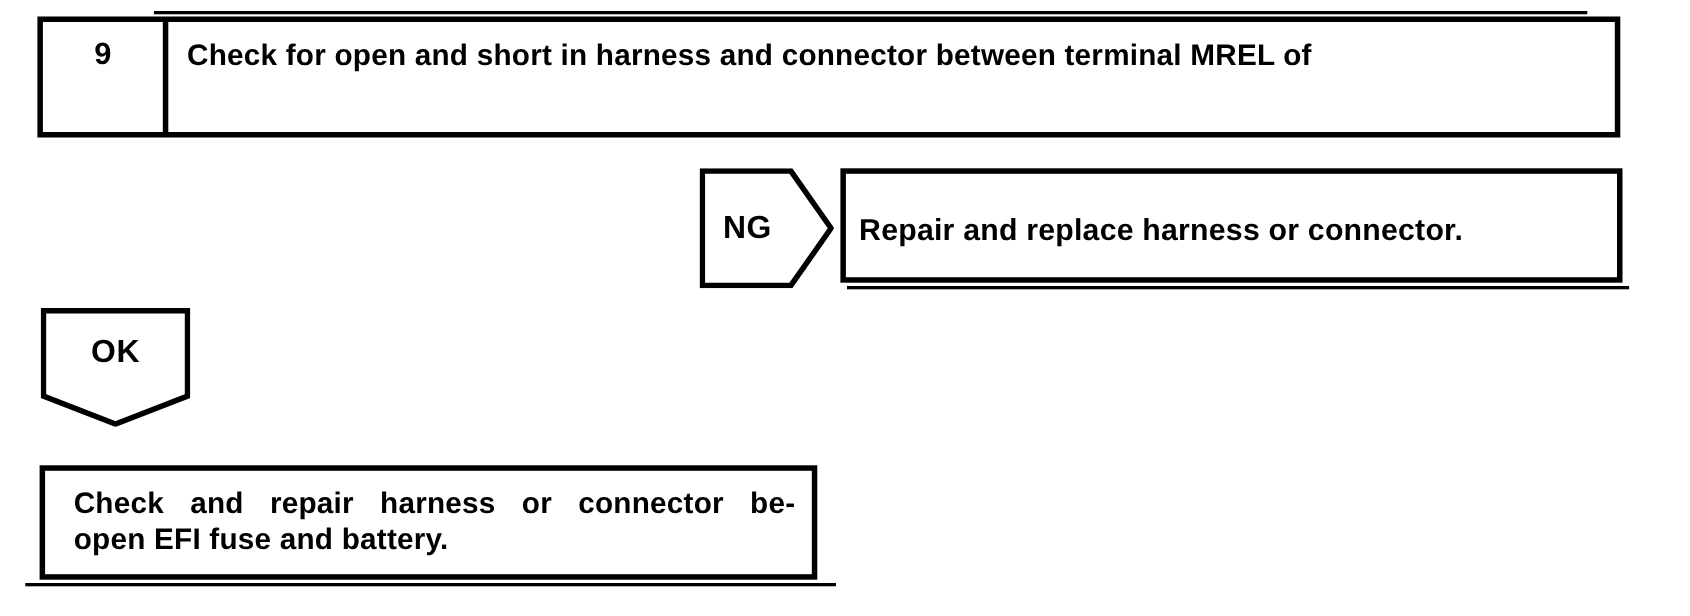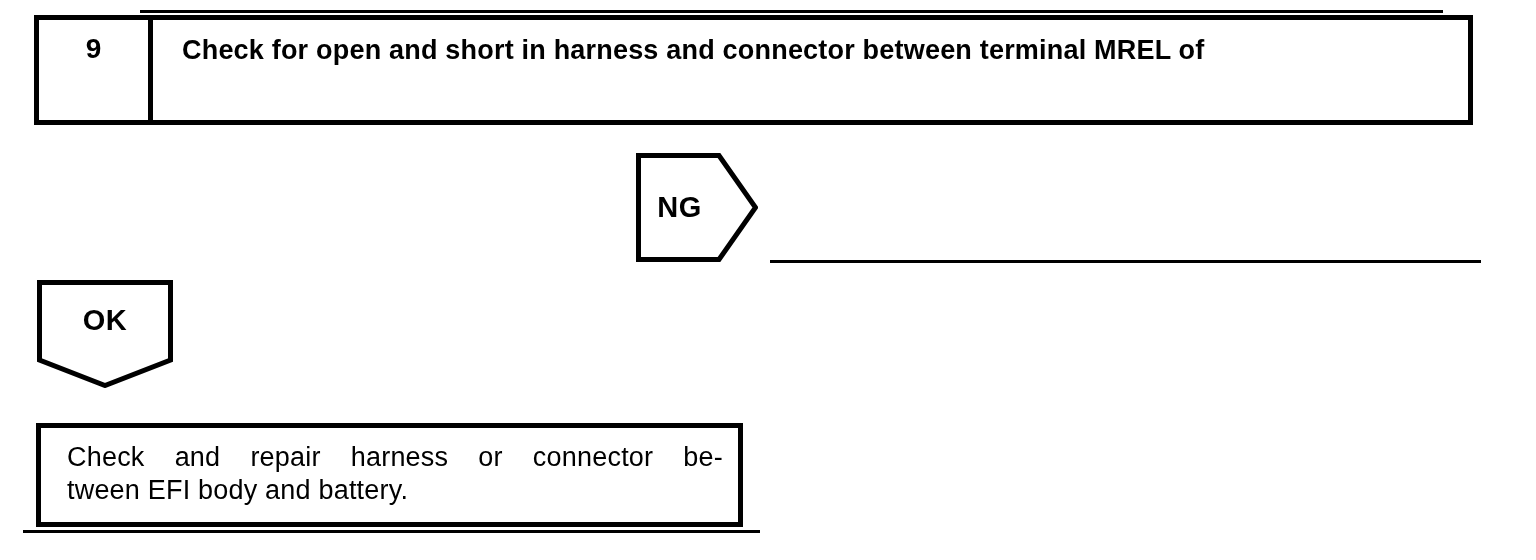--- a/index.html
+++ b/index.html
@@ -38,21 +38,21 @@
     width: 114px;
     border-right: 5px solid #000000;
     display: flex;
     justify-content: center;
     padding-top: 13px;
     font-size: 28px;
     font-weight: bold;
   }
   #step-text-cell {
     flex: 1;
-    padding: 13px 20px 0 29px;
+    padding: 13px 20px 0 17px;
     font-size: 27px;
     line-height: 34px;
     font-weight: bold;
     letter-spacing: 0.2px;
     white-space: nowrap;
   }
   
   #ng-shape {
     position: absolute;
     left: 636px; top: 153px;
@@ -97,21 +97,21 @@
     font-weight: bold;
     letter-spacing: 0.5px;
   }
   
   #ok-result-box {
     left: 36px; top: 423px;
     width: 707px; height: 104px;
     padding: 13px 0 0 26px;
     font-size: 27px;
     line-height: 33px;
-    font-weight: normal;
+    font-weight: bold;
     letter-spacing: 0.2px;
   }
   #ok-result-line1 {
     width: 656px;
     text-align: justify;
     text-align-last: justify;
     white-space: normal;
   }
   #ok-result-line2 {
     width: 656px;
@@ -132,28 +132,31 @@
     <div id="step-text-cell">
       <div>Check for open and short in harness and connector between terminal MREL of</div>
     </div>
   </div>
 
   <svg id="ng-shape" width="122" height="109" viewBox="0 0 122 109">
     <polygon points="2.5,2.5 83,2.5 119.5,54.5 83,106.5 2.5,106.5" fill="#ffffff" stroke="#000000" stroke-width="5" stroke-linejoin="miter"></polygon>
   </svg>
   <div id="ng-label">NG</div>
 
+  <div class="boxed" id="ng-result-box">
+    <span>Repair and replace harness or connector.</span>
+  </div>
 
   <div class="hairline" style="left:770px; top:260px; width:711px;"></div>
 
   <svg id="ok-shape" width="136" height="108" viewBox="0 0 136 108">
     <polygon points="2.5,2.5 133.5,2.5 133.5,80 68,105.5 2.5,80" fill="#ffffff" stroke="#000000" stroke-width="5" stroke-linejoin="miter"></polygon>
   </svg>
   <div id="ok-label">OK</div>
 
   <div class="boxed" id="ok-result-box">
     <div id="ok-result-line1">Check and repair harness or connector be-</div>
-    <div id="ok-result-line2">tween EFI body and battery.</div>
+    <div id="ok-result-line2">open EFI fuse and battery.</div>
   </div>
 
   <div class="hairline" style="left:23px; top:530px; width:737px;"></div>
 
 </div>
 
 </body></html>

